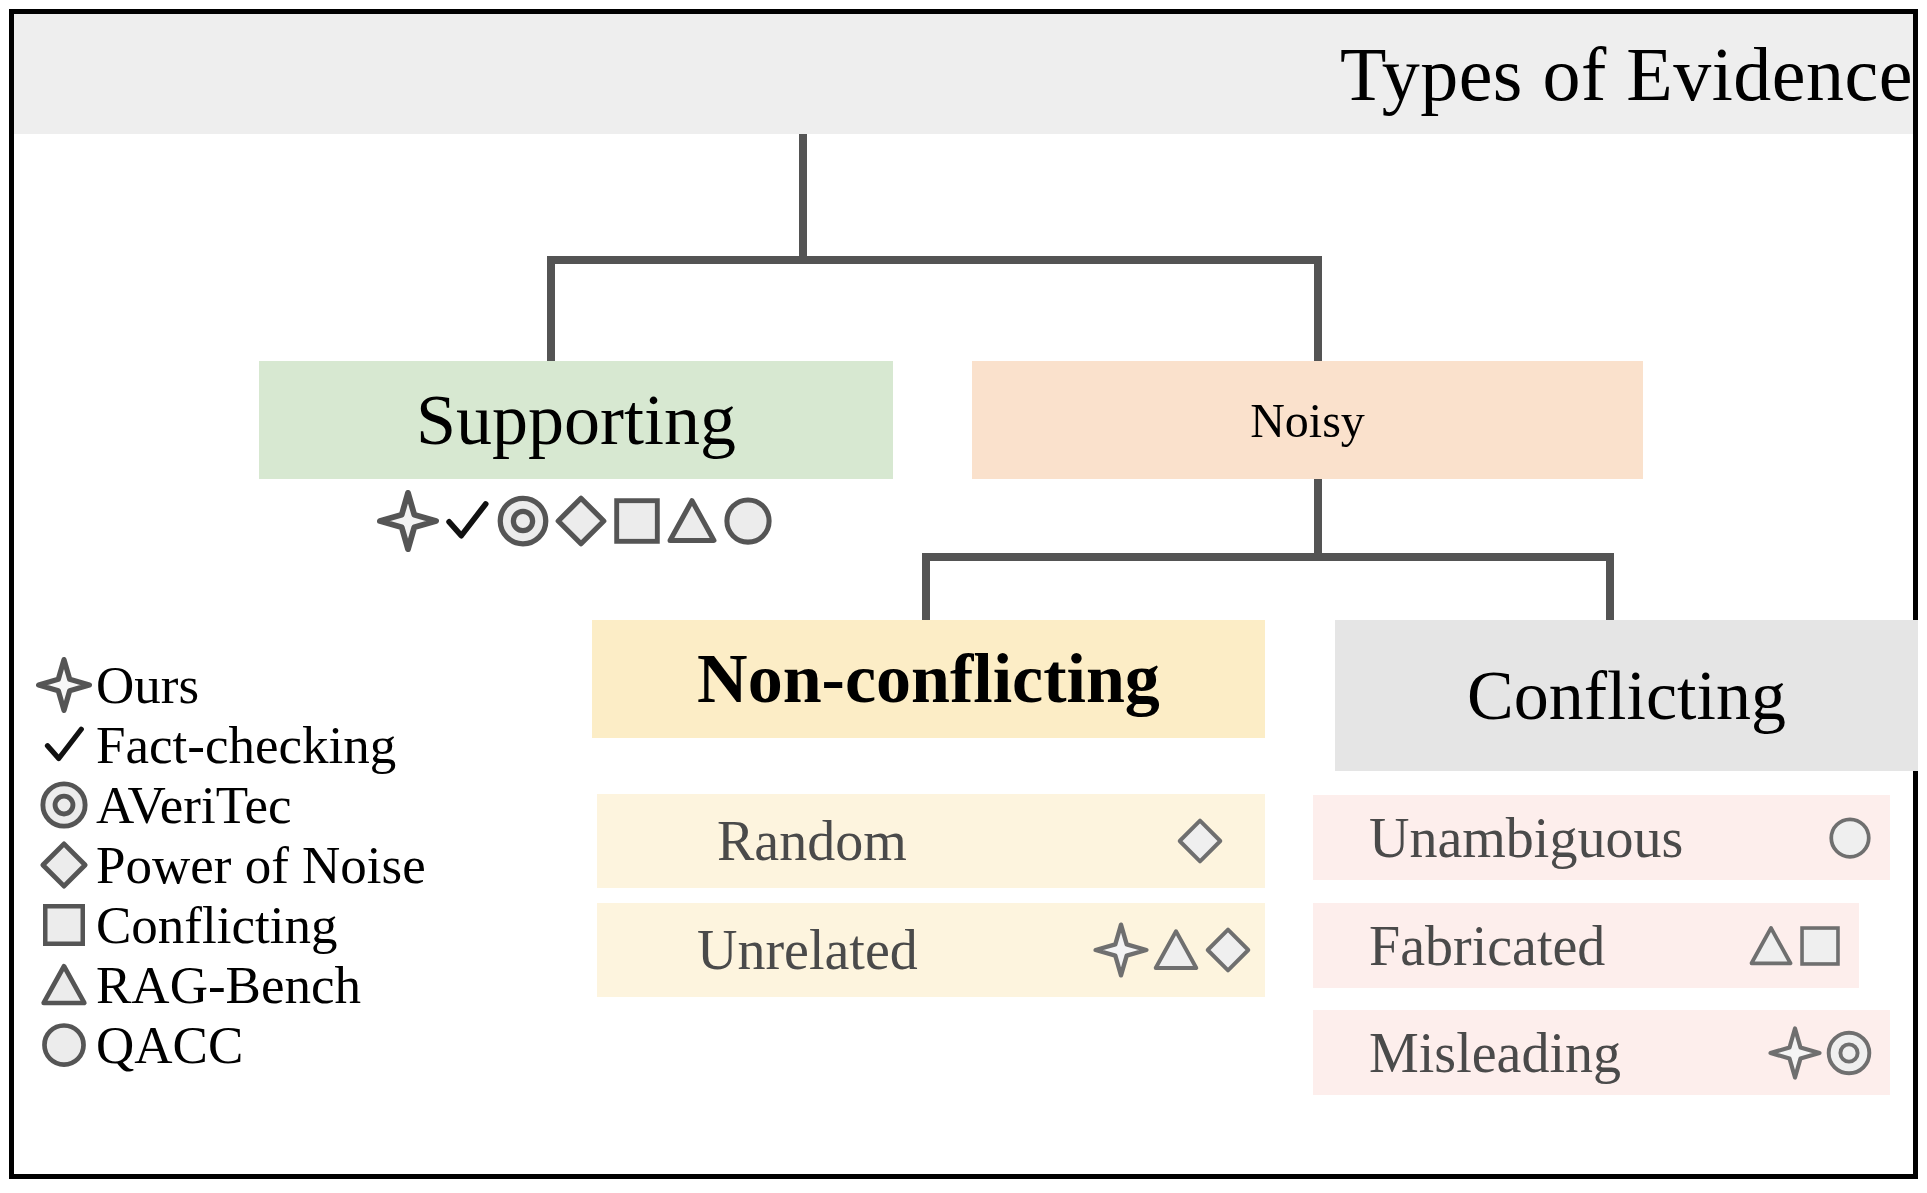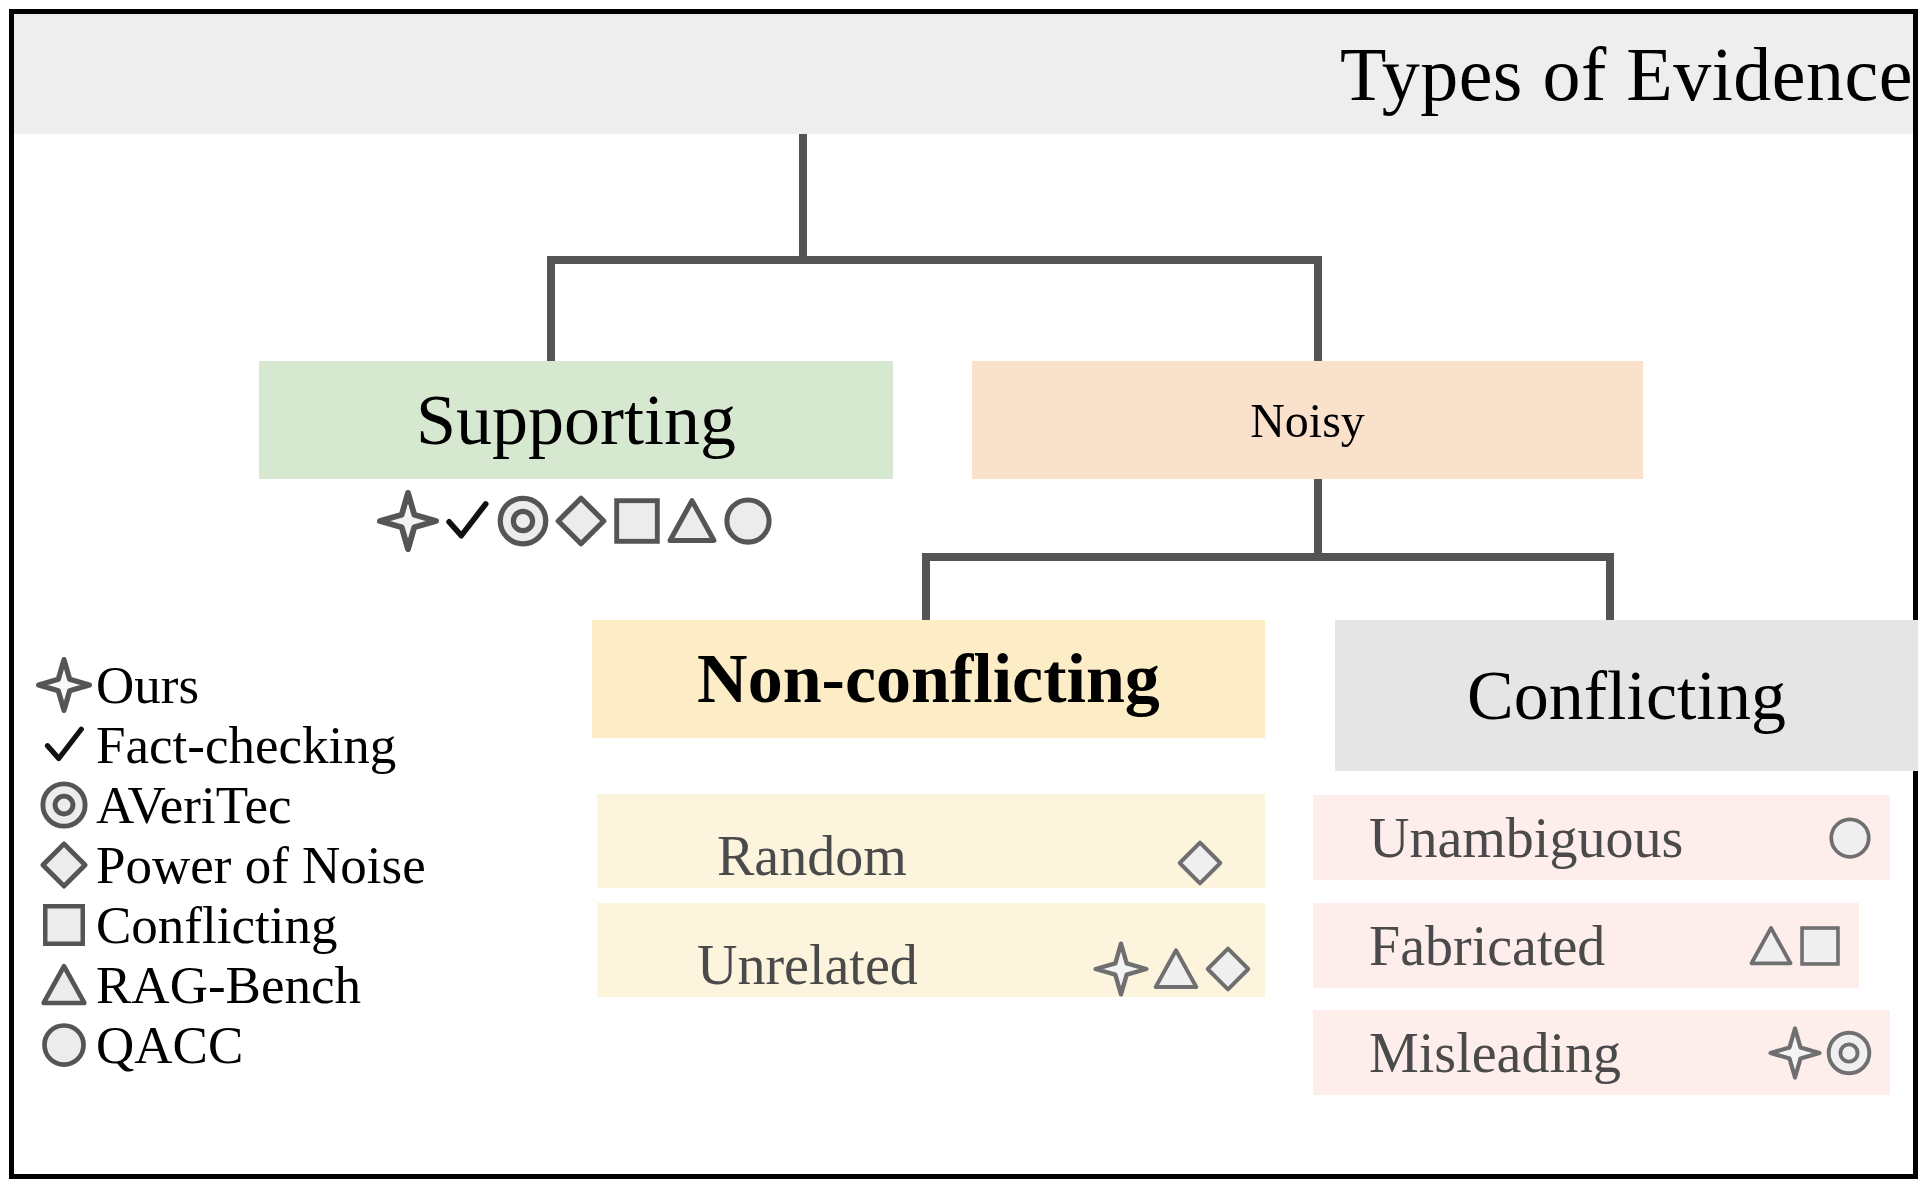--- a/index.html
+++ b/index.html
@@ -83,21 +83,21 @@
     position:absolute;
     display:flex;align-items:center;
     box-sizing:border-box;
     color:#4a4a4a;
     font-size:56px;
   }
   .leaf .leaf-label{flex:0 0 auto;}
   .leaf .leaf-spacer{flex:1 1 auto;}
   .leaf .leaf-icons{flex:0 0 auto;display:flex;align-items:center;gap:2px;}
 
-  .leaf-yellow{background:#fdf4de;align-items:flex-end;}
+  .leaf-yellow{background:#fdf4de;}
   .leaf-pink{background:#fdeeec;}
 
   .leaf-random    {left:597px;top:794px;width:668px;height:94px;padding:0 40px 0 120px;}
   .leaf-unrelated {left:597px;top:903px;width:668px;height:94px;padding:0 12px 0 100px;}
   .leaf-unamb     {left:1313px;top:795px;width:577px;height:85px;padding:0 16px 0 56px;}
   .leaf-fabr      {left:1313px;top:903px;width:546px;height:85px;padding:0 16px 0 56px;}
   .leaf-mis       {left:1313px;top:1010px;width:577px;height:85px;padding:0 16px 0 56px;}
 
   
   .legend{

